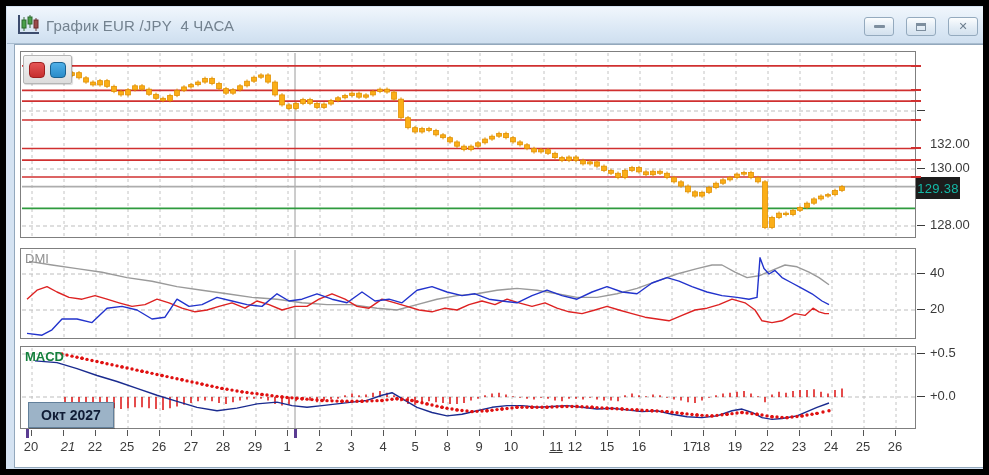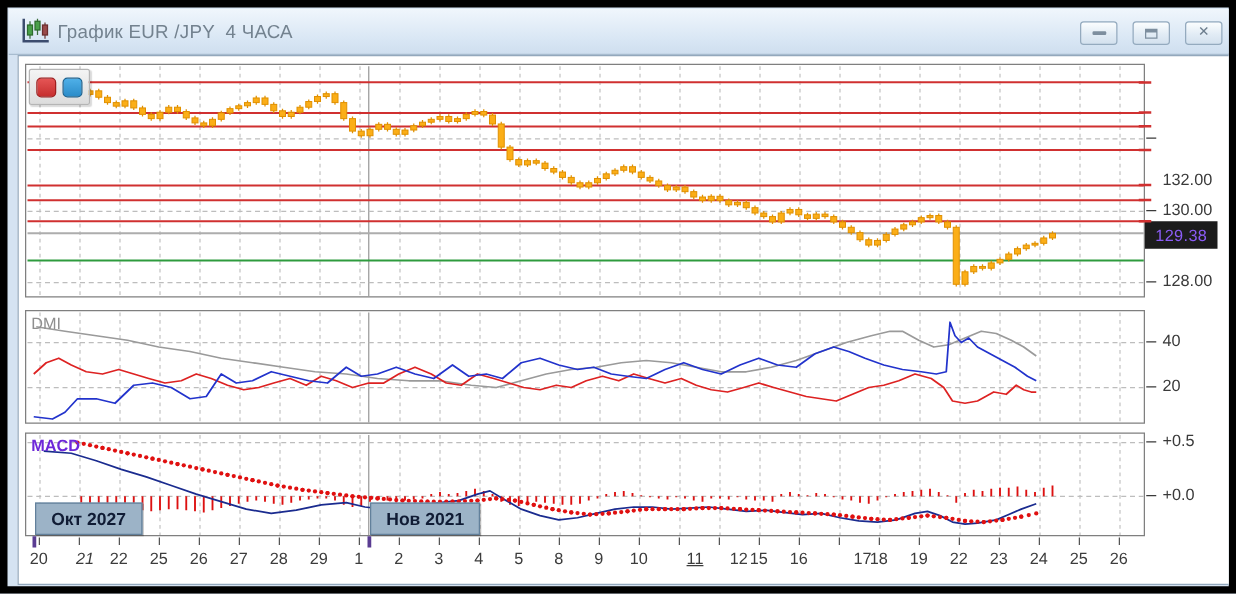--- a/index.html
+++ b/index.html
@@ -15,25 +15,25 @@
     color:#6d7e8e;font-size:11px;line-height:1;cursor:default;box-sizing:border-box;}
   .glyph-min{width:11px;height:3px;background:#7d8e9e;border-radius:1px;}
   .glyph-restore{width:10px;height:8px;border:1px solid #7d8e9e;border-top:3px solid #7d8e9e;box-sizing:border-box;}
   .client{position:absolute;left:8px;top:38px;width:973px;height:424px;background:#ffffff;border:1px solid #93a8bc;box-sizing:border-box;}
   
   .panel{position:absolute;background:#ffffff;border:1px solid #7f7f7f;box-sizing:border-box;}
   svg.layer{position:absolute;left:0;top:0;}
   .axis-label{position:absolute;color:#3a3a3a;font-size:13px;line-height:14px;white-space:nowrap;}
   .tick{position:absolute;background:#3a3a3a;}
   .red-tick{position:absolute;background:#d03030;}
-  .price-badge{position:absolute;left:910px;top:171px;width:58px;height:22px;background:#1c1c1c;color:#8b5cf6;
+  .price-badge{position:absolute;left:910px;top:171px;width:44px;height:22px;background:#1c1c1c;color:#14b8a6;
     font-size:13px;display:flex;align-items:center;justify-content:center;letter-spacing:.3px;}
   .pane-label{position:absolute;font-size:13px;}
   .dmi-label{color:#8f8f8f;}
-  .macd-label{color:#6d28d9;font-weight:bold;}
+  .macd-label{color:#15803d;font-weight:bold;}
   .month-badge{position:absolute;height:26px;background:#9cb3c7;border:1px solid #62809b;
     box-shadow:1px 1px 0 rgba(0,0,0,.25);color:#101c35;font-size:14px;font-weight:bold;
     display:flex;align-items:center;padding:0 12px;box-sizing:border-box;}
   .toolchip{position:absolute;left:17px;top:49px;width:47px;height:27px;background:linear-gradient(#f4f4f4,#dcdcdc);
     border:1px solid #b5b5b5;border-radius:2px;display:flex;align-items:center;justify-content:center;gap:5px;box-shadow:1px 1px 1px rgba(0,0,0,.15);}
   .sq{width:16px;height:16px;border-radius:4px;box-sizing:border-box;cursor:pointer;}
   .sq-red{background:linear-gradient(#e55555,#c62f2f);border:1px solid #9e1f1f;}
   .sq-blue{background:linear-gradient(#4fb0e8,#2b8cc9);border:1px solid #1a618f;}
   .xlabel{position:absolute;color:#3c3c3c;font-size:13px;transform:translateX(-50%);top:433px;}
   .xtick{position:absolute;width:1px;height:6px;background:#555;top:424px;}
@@ -721,21 +721,20 @@
 
   <div class="toolchip">
     <div class="sq sq-red"></div>
     <div class="sq sq-blue"></div>
   </div>
 
   <div class="pane-label dmi-label" style="left:19px;top:245px;">DMI</div>
   <div class="pane-label macd-label" style="left:19px;top:343px;">MACD</div>
 
   <div class="month-badge" style="left:22px;top:396px;">Окт 2027</div>
-  <div class="month-badge" style="left:290px;top:396px;">Нов 2021</div>
 
   <div class="price-badge">129.38</div>
 
   <div id="axes">
       <div class="tick" style="left:911px;top:104px;width:8px;height:1px;"></div>
       <div class="axis-label" style="left:924px;top:97px;margin-top:34px;">132.00</div>
       <div class="tick" style="left:911px;top:162px;width:8px;height:1px;"></div>
       <div class="axis-label" style="left:924px;top:155px;">130.00</div>
       <div class="tick" style="left:911px;top:219px;width:8px;height:1px;"></div>
       <div class="axis-label" style="left:924px;top:212px;">128.00</div>
@@ -782,21 +781,21 @@
       <div class="xlabel" style="left:409px;">5</div>
       <div class="xtick" style="left:441px;"></div>
       <div class="xlabel" style="left:441px;">8</div>
       <div class="xtick" style="left:473px;"></div>
       <div class="xlabel" style="left:473px;">9</div>
       <div class="xtick" style="left:505px;"></div>
       <div class="xlabel" style="left:505px;">10</div>
       <div class="xtick" style="left:537px;"></div>
       <div class="xlabel" style="left:550px;text-decoration:underline;">11</div>
       <div class="xtick" style="left:569px;"></div>
-      <div class="xlabel" style="left:569px;margin-left:16px;">12</div>
+      <div class="xlabel" style="left:569px;">12</div>
       <div class="xtick" style="left:601px;"></div>
       <div class="xlabel" style="left:601px;">15</div>
       <div class="xtick" style="left:633px;"></div>
       <div class="xlabel" style="left:633px;">16</div>
       <div class="xtick" style="left:665px;"></div>
       <div class="xlabel" style="left:684px;">17</div>
       <div class="xtick" style="left:697px;"></div>
       <div class="xlabel" style="left:697px;">18</div>
       <div class="xtick" style="left:729px;"></div>
       <div class="xlabel" style="left:729px;">19</div>

